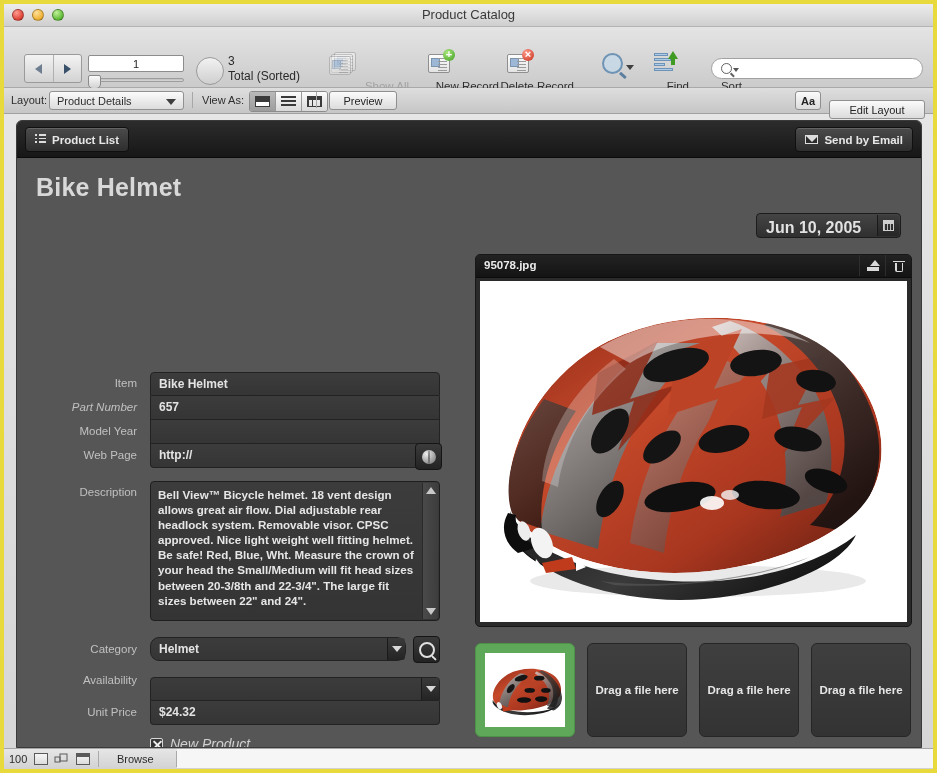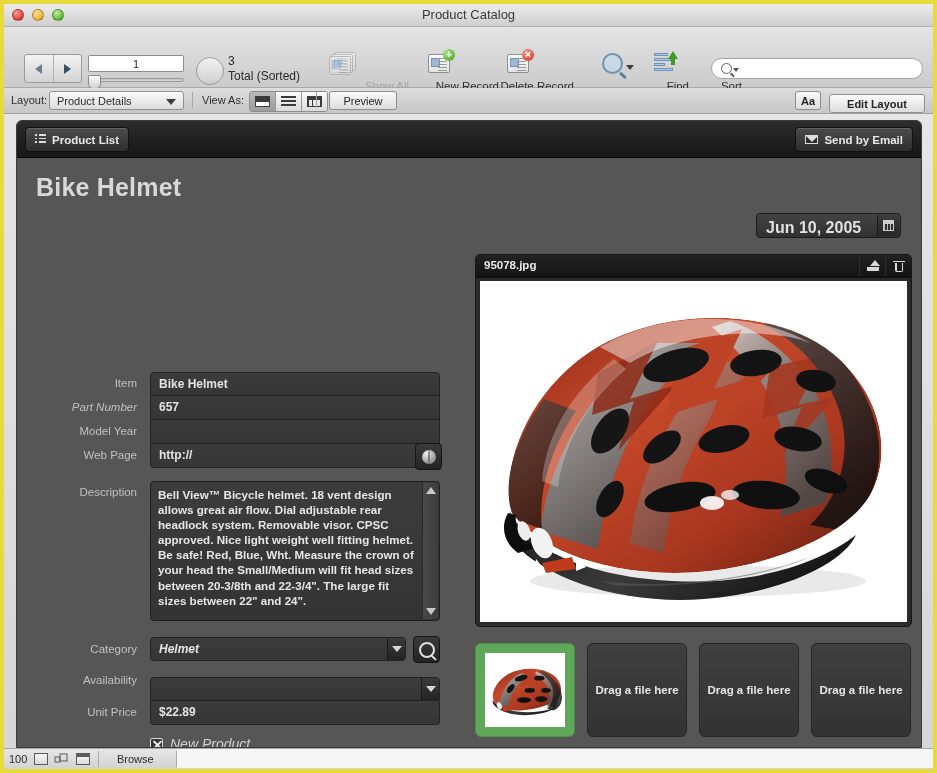--- a/index.html
+++ b/index.html
@@ -358,21 +358,21 @@
     background: linear-gradient(#fbfbfb, #dcdcdc);
     border: 1px solid #8f8f8f;
     border-radius: 3px;
     font-size: 11px;
     color: #242424;
     display: flex; align-items: center; justify-content: center;
     box-sizing: border-box;
   }
   .preview-btn { position: absolute; left: 325px; top: 3px; width: 68px; }
   .aa-btn { position: absolute; right: 112px; top: 3px; width: 26px; font-weight: bold; }
-  .editlayout-btn { position: absolute; right: 8px; top: 6px; width: 96px; font-weight: bold; }
+  .editlayout-btn { position: absolute; right: 8px; top: 12px; width: 96px; font-weight: normal; }
 
   
   .content {
     position: absolute;
     left: 12px; top: 116px;
     width: 906px; height: 628px;
     background: #565656;
     border-radius: 6px 6px 0 0;
     border: 1px solid #3a3a3a;
     box-sizing: border-box;
@@ -479,21 +479,21 @@
     border: 1px solid #222;
     box-sizing: border-box;
     color: #e3e3e3;
     font-size: 12px;
     font-weight: bold;
   }
   .fld .txt { position: absolute; left: 8px; top: 4px; }
   .group-top    { border-radius: 4px 4px 0 0; }
   .group-mid    { border-radius: 0; border-top: none; }
   .group-bot    { border-radius: 0 0 4px 4px; border-top: none; }
-  .group-single { border-radius: 4px; font-style: italic; }
+  .group-single { border-radius: 9px; }
 
   .btn-attach {
     position: absolute;
     width: 25px; height: 25px;
     background: linear-gradient(#3b3b3b, #232323);
     border: 1px solid #151515;
     border-radius: 4px;
     display: flex; align-items: center; justify-content: center;
   }
   .globe {
@@ -946,21 +946,21 @@
           </div>
 
           <div class="lbl" style="left:20px; top:516px;">Availability</div>
           <div class="fld group-top" style="left:133px; top:519px; width:290px; height:24px;">
             <span class="txt"></span>
             <div class="dd-arrow" style="right:0; top:0; height:22px; border-radius:0 3px 0 0;"></div>
           </div>
 
           <div class="lbl" style="left:20px; top:548px;">Unit Price</div>
           <div class="fld group-bot" style="left:133px; top:543px; width:290px; height:24px;">
-            <span class="txt">$22.89</span>
+            <span class="txt">$24.32</span>
           </div>
 
           <div class="cbrow" style="left:133px; top:578px;">
             <div class="cbox"></div>
             <div class="cblabel">New Product</div>
           </div>
 
         </div>
 
         <div class="imgpanel">

